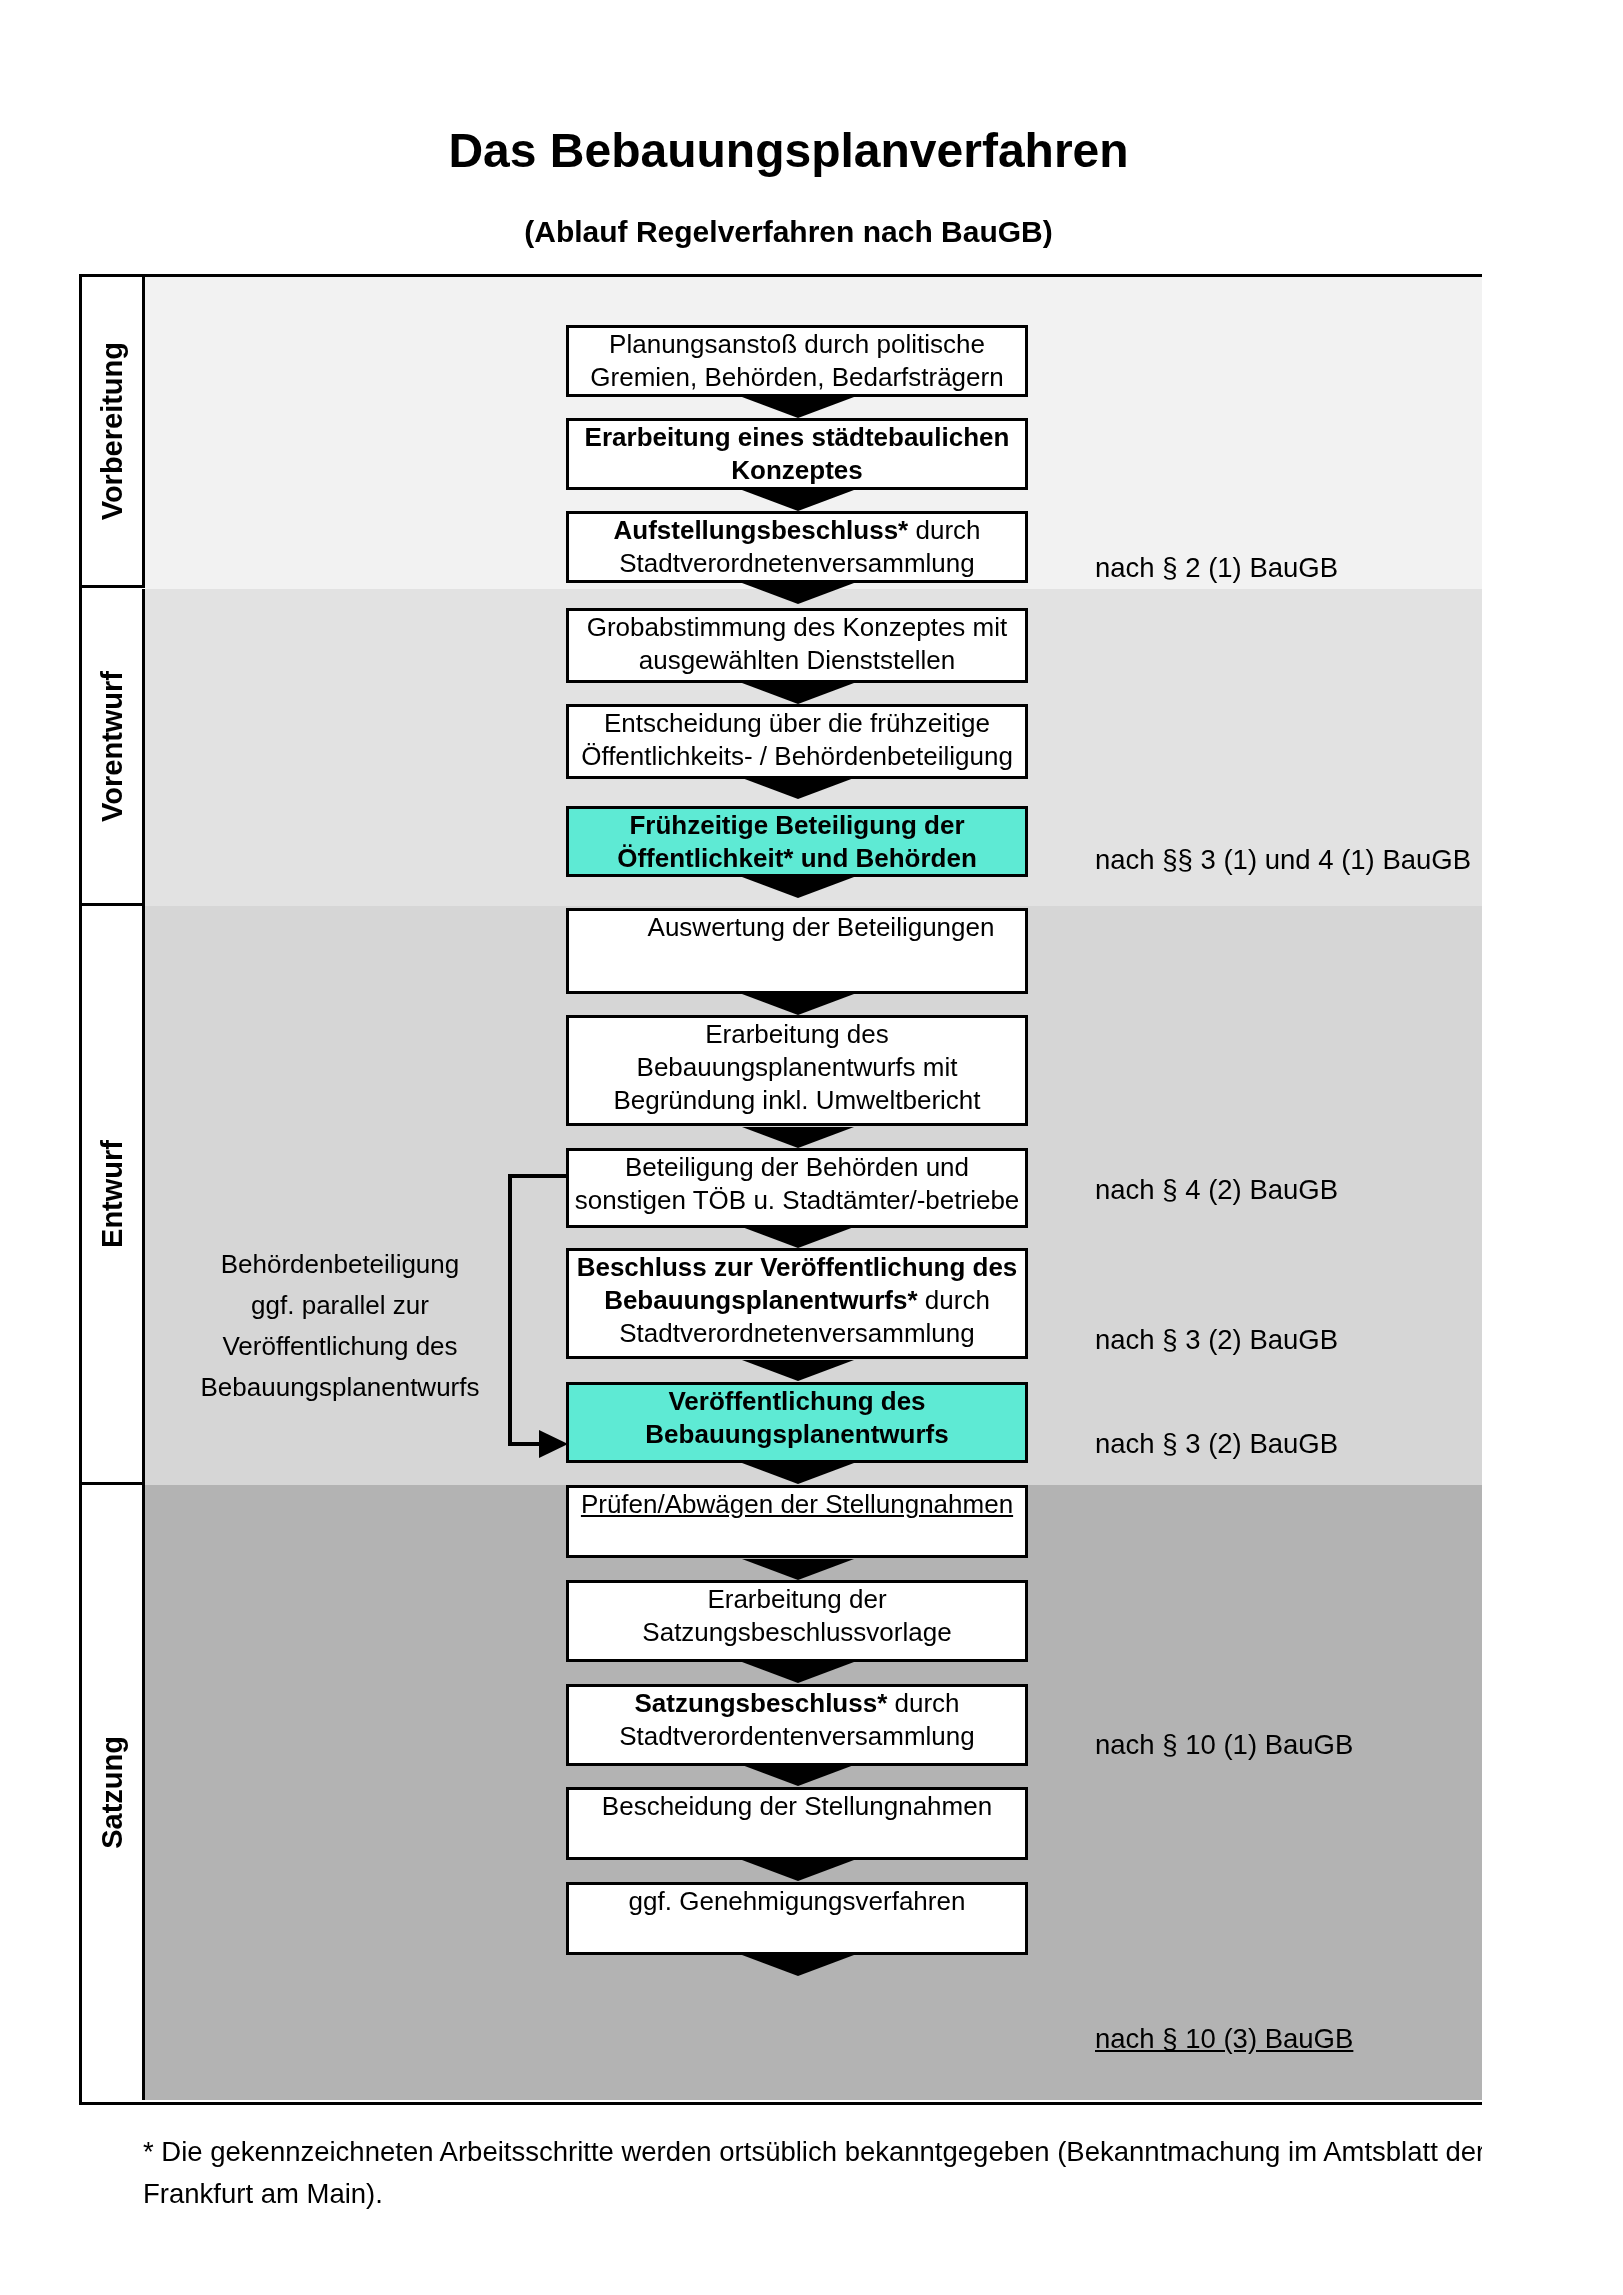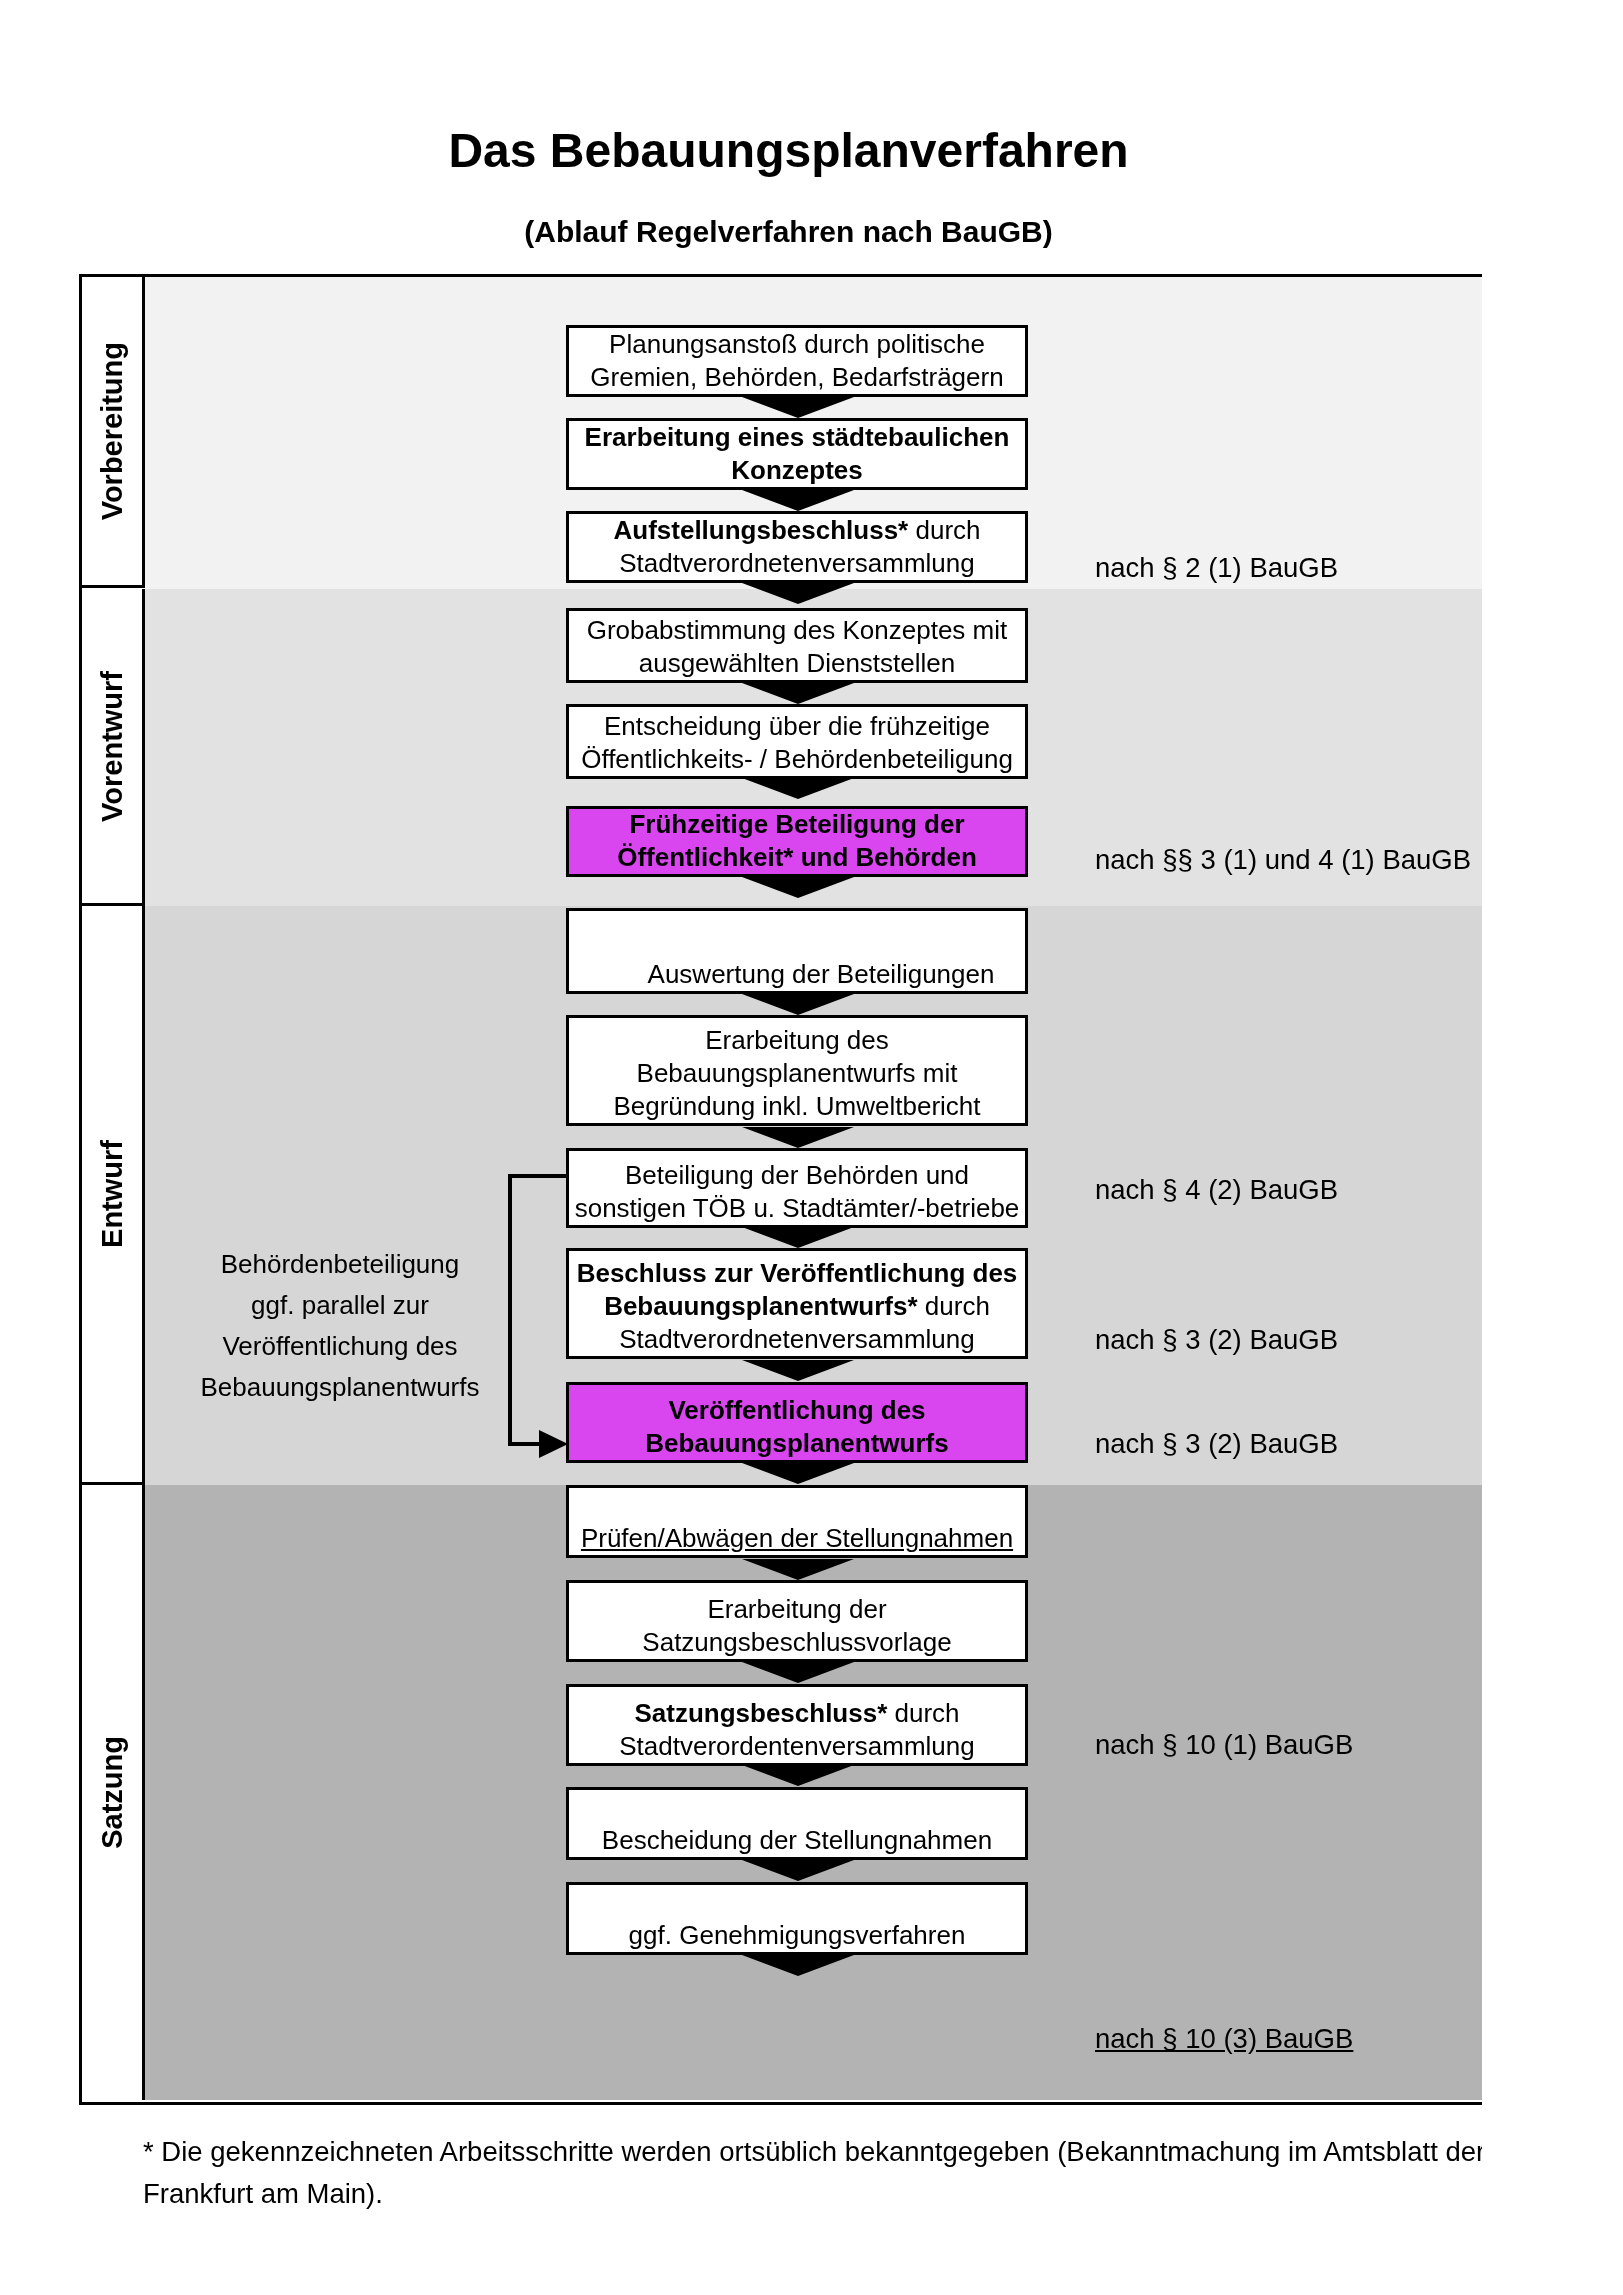--- a/index.html
+++ b/index.html
@@ -19,24 +19,24 @@
   .bg-3{top:1208px;height:615px;background:#B3B3B3;}
   .side-cell{position:absolute;left:0;width:60px;background:#fff;
              border-right:3.3px solid #000;display:flex;align-items:center;justify-content:center;}
   .sc-0{top:0;height:308px;border-bottom:3.3px solid #000;}
   .sc-1{top:312px;height:314px;border-bottom:3.3px solid #000;}
   .sc-2{top:629px;height:576px;border-bottom:3.3px solid #000;}
   .sc-3{top:1208px;height:615px;}
   .side-label{writing-mode:vertical-rl;transform:rotate(180deg);
               font-size:29px;font-weight:bold;white-space:nowrap;}
   .box{position:absolute;left:484px;width:462px;background:#fff;border:3.3px solid #000;
-       box-sizing:border-box;display:flex;flex-direction:column;justify-content:flex-end;
+       box-sizing:border-box;display:flex;flex-direction:column;justify-content:flex-start;
        align-items:center;text-align:center;font-size:26px;line-height:33px;
        white-space:pre-line;}
-  .box.hl{background:#d946ef;font-weight:bold;}
+  .box.hl{background:#5eead4;font-weight:bold;}
   .b{font-weight:bold;}
   .arrow-down{position:absolute;left:660px;width:0;height:0;
               border-left:56px solid transparent;border-right:56px solid transparent;
               border-top:21.6px solid #000;}
   .ref{position:absolute;left:1013px;font-size:27.5px;white-space:nowrap;}
   .conn{position:absolute;background:#000;}
   .conn-v{left:426px;top:897px;width:3.9px;height:272px;}
   .conn-h-top{left:426px;top:897px;width:58px;height:3.9px;}
   .conn-h-bot{left:426px;top:1165px;width:33px;height:3.9px;}
   .conn-arrowhead{position:absolute;left:457px;top:1153px;width:0;height:0;

